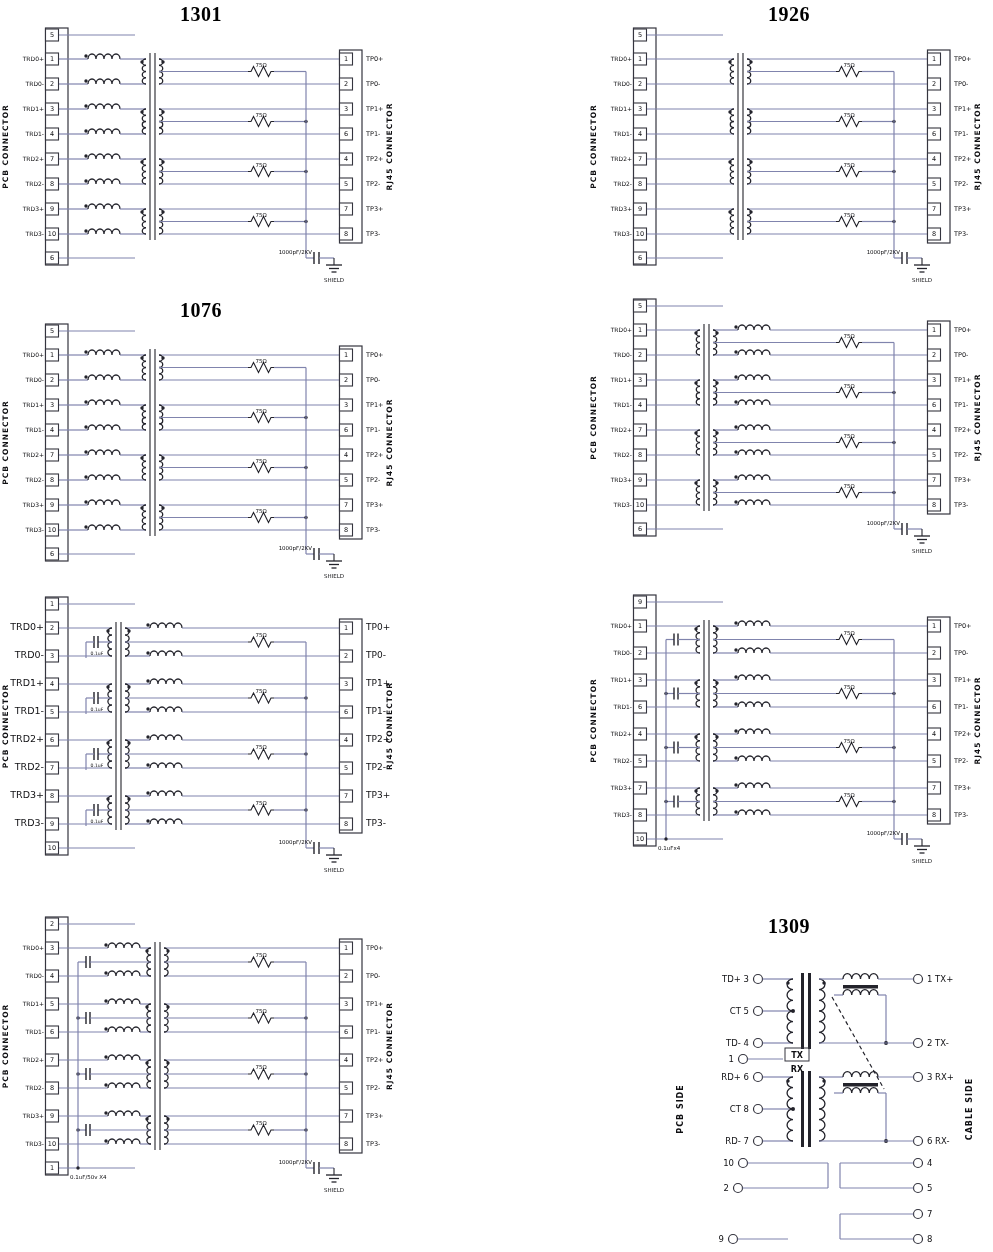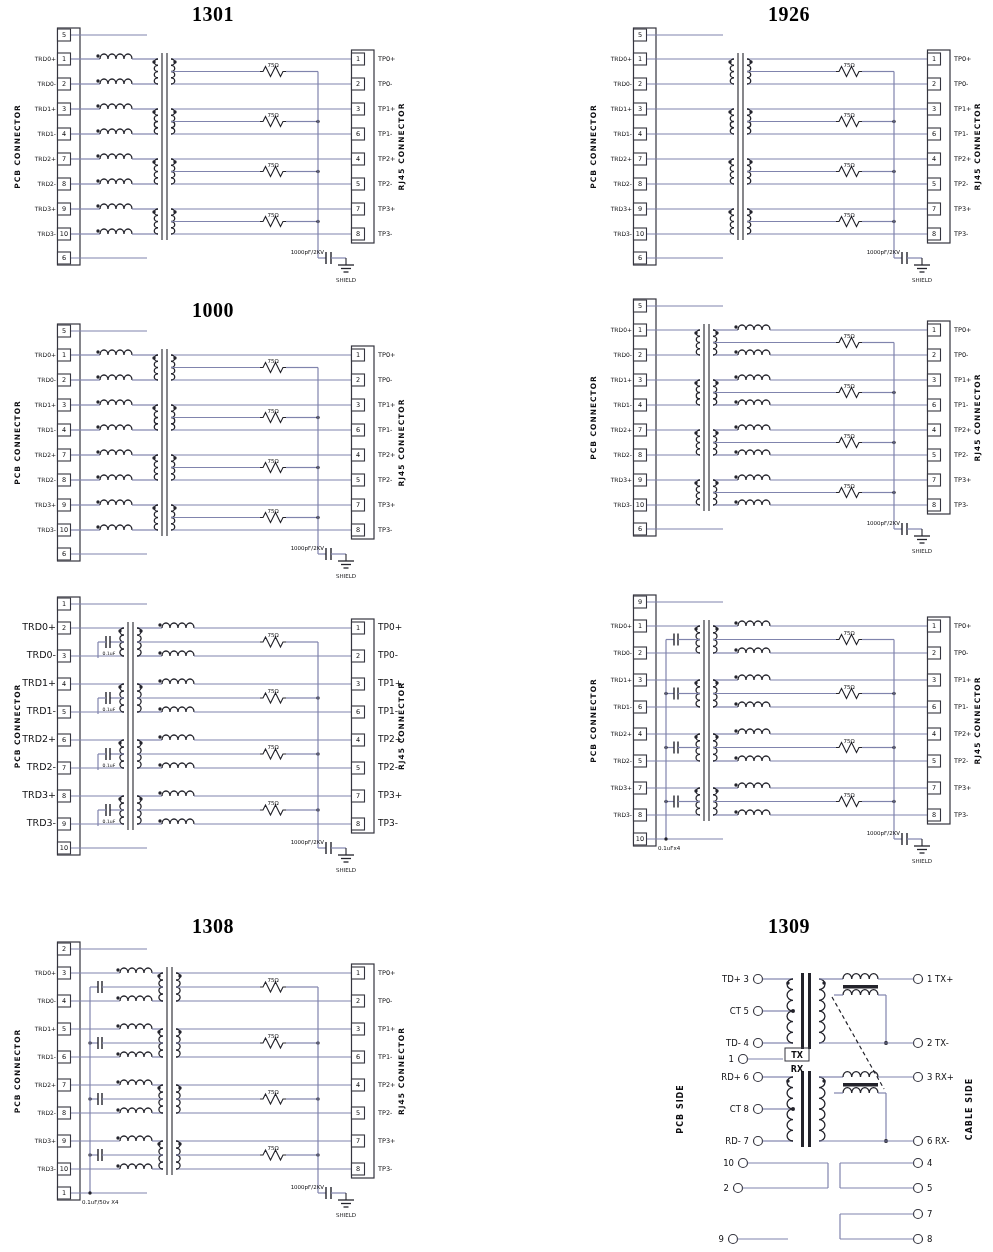--- a/index.html
+++ b/index.html
@@ -1,20 +1,20 @@
 <!DOCTYPE html>
 <html><head>
 <meta charset="utf-8">
 <style>
   *{margin:0;padding:0;box-sizing:border-box}
   html,body{background:#ffffff}
   body{width:993px;height:1252px;font-family:"DejaVu Sans",sans-serif;overflow:hidden}
   .grid{display:grid;grid-template-columns:496px 497px;grid-template-rows:296px 296px 320px 340px;padding-top:2px}
   .cell{overflow:visible}
-  .cell.left{padding-left:12px}
+  .cell.left{padding-left:0}
   .cell.right{padding-left:92px}
   .title{width:402px;text-align:center;font-family:"Liberation Serif",serif;font-weight:700;font-size:20px;color:#000;letter-spacing:.5px;margin:1px 0 1px}
   svg{display:block}
   svg text{font-family:"DejaVu Sans",sans-serif}
 </style>
 </head>
 <body>
 
 <div class="grid">
   <section class="cell left">
@@ -309,21 +309,21 @@
           <text x="44" y="209.2" font-size="6" text-anchor="end" font-weight="400" fill="#0f0f12">TRD3-</text>
           <rect x="45.5" y="201" width="13" height="12" fill="#fff" stroke="#35353f" stroke-width="1.1"></rect>
           <text x="52" y="209.4" font-size="6.5" text-anchor="middle" font-weight="400" fill="#0f0f12">10</text>
           <rect x="339.5" y="201" width="13" height="12" fill="#fff" stroke="#35353f" stroke-width="1.1"></rect>
           <text x="346" y="209.4" font-size="6.5" text-anchor="middle" font-weight="400" fill="#0f0f12">8</text>
           <text x="366" y="209.2" font-size="6.5" text-anchor="start" font-weight="400" fill="#0f0f12">TP3-</text>
         </g>
       </svg>
   </section>
   <section class="cell left">
-    <div class="title">1000</div>
+    <div class="title">1076</div>
     <svg width="402" height="262" viewBox="0 0 402 262">
         <g>
           <text x="8" y="119.5" font-size="7.5" text-anchor="middle" font-weight="700" fill="#0f0f12" transform="rotate(-90 8 119.5)" letter-spacing="1">PCB CONNECTOR</text>
           <text x="392" y="119.5" font-size="7.5" text-anchor="middle" font-weight="700" fill="#0f0f12" transform="rotate(-90 392 119.5)" letter-spacing="1">RJ45 CONNECTOR</text>
           <rect x="45.5" y="1" width="22.5" height="237" fill="none" stroke="#35353f" stroke-width="1.2"></rect>
           <rect x="339.5" y="23" width="22.5" height="193" fill="none" stroke="#35353f" stroke-width="1.2"></rect>
           <line x1="58.5" y1="8" x2="135" y2="8" stroke="#8084ad" stroke-width="1.2"></line>
           <line x1="58.5" y1="231" x2="135" y2="231" stroke="#8084ad" stroke-width="1.2"></line>
           <line x1="150" y1="26" x2="150" y2="213" stroke="#23232b" stroke-width="1.1"></line>
           <line x1="155" y1="26" x2="155" y2="213" stroke="#23232b" stroke-width="1.1"></line>
@@ -996,21 +996,20 @@
           <text x="44" y="223.2" font-size="6" text-anchor="end" font-weight="400" fill="#0f0f12">TRD3-</text>
           <rect x="45.5" y="215" width="13" height="12" fill="#fff" stroke="#35353f" stroke-width="1.1"></rect>
           <text x="52" y="223.4" font-size="6.5" text-anchor="middle" font-weight="400" fill="#0f0f12">8</text>
           <rect x="339.5" y="215" width="13" height="12" fill="#fff" stroke="#35353f" stroke-width="1.1"></rect>
           <text x="346" y="223.4" font-size="6.5" text-anchor="middle" font-weight="400" fill="#0f0f12">8</text>
           <text x="366" y="223.2" font-size="6.5" text-anchor="start" font-weight="400" fill="#0f0f12">TP3-</text>
         </g>
       </svg>
   </section>
   <section class="cell left">
-    <div class="title">1308</div>
     <svg width="402" height="286" viewBox="0 0 402 286">
         <g>
           <text x="8" y="132" font-size="7.5" text-anchor="middle" font-weight="700" fill="#0f0f12" transform="rotate(-90 8 132)" letter-spacing="1">PCB CONNECTOR</text>
           <text x="392" y="132" font-size="7.5" text-anchor="middle" font-weight="700" fill="#0f0f12" transform="rotate(-90 392 132)" letter-spacing="1">RJ45 CONNECTOR</text>
           <rect x="45.5" y="3" width="22.5" height="258" fill="none" stroke="#35353f" stroke-width="1.2"></rect>
           <rect x="339.5" y="25" width="22.5" height="214" fill="none" stroke="#35353f" stroke-width="1.2"></rect>
           <line x1="58.5" y1="10" x2="135" y2="10" stroke="#8084ad" stroke-width="1.2"></line>
           <line x1="58.5" y1="254" x2="135" y2="254" stroke="#8084ad" stroke-width="1.2"></line>
           <line x1="155" y1="28" x2="155" y2="236" stroke="#23232b" stroke-width="1.1"></line>
           <line x1="160" y1="28" x2="160" y2="236" stroke="#23232b" stroke-width="1.1"></line>

